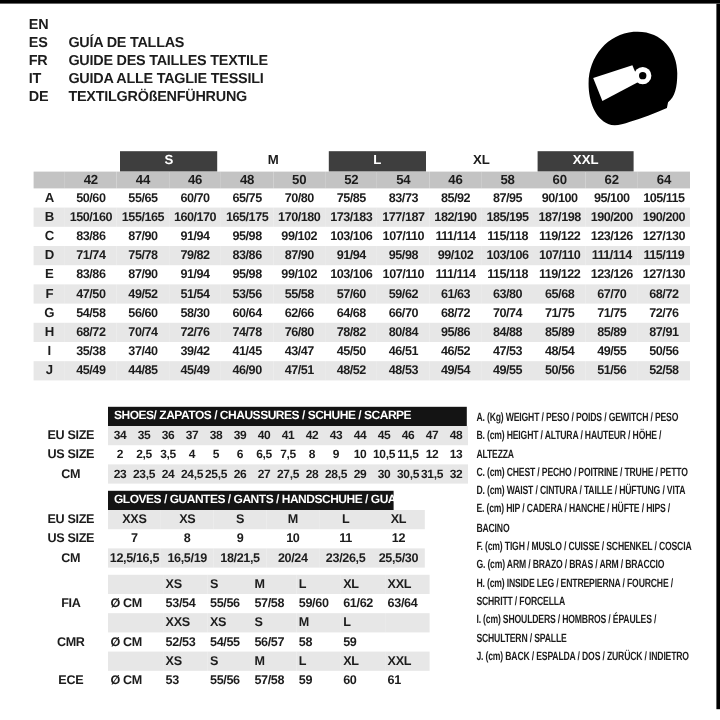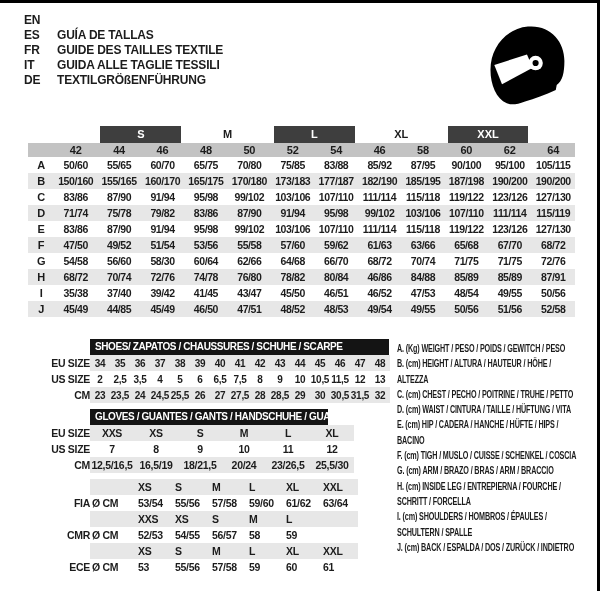--- a/index.html
+++ b/index.html
@@ -40,21 +40,21 @@
   .size-table tbody tr { height:16px; }
   .size-table tbody tr:nth-child(even) { background:#e7e7e7; }
   .size-table tbody th { font-size:11px; }
 
   
   .sec-table {
     position:absolute; left:28px; border-collapse:collapse; table-layout:fixed;
     font-size:10px; letter-spacing:-0.3px; white-space:nowrap;
   }
   .sec-table th, .sec-table td { padding:0; font-weight:bold; height:16px; }
-  .rowlabel { width:62px; text-align:right; padding-left:9px; font-size:10.5px; }
+  .rowlabel { width:62px; text-align:center; padding-left:9px; font-size:10.5px; }
   .bar {
     background:#141414; color:#fff; text-align:left;
     height:16px; line-height:16px; padding-left:5px; font-size:10px; letter-spacing:-0.4px;
   }
   .shoes-table td { text-align:center; }
   .gloves-table td { text-align:center; font-size:10.5px;margin-left:34px; }
   .helmet-table td { text-align:left; padding-left:2px; font-size:10.5px; height:15.5px; }
   tr.shade td { background:#e7e7e7; }
 
   
@@ -141,21 +141,21 @@
     </thead>
     <tbody>
       <tr>
           <th>A</th>
           <td>50/60</td>
           <td>55/65</td>
           <td>60/70</td>
           <td>65/75</td>
           <td>70/80</td>
           <td>75/85</td>
-          <td>83/88</td>
+          <td>83/73</td>
           <td>85/92</td>
           <td>87/95</td>
           <td>90/100</td>
           <td>95/100</td>
           <td>105/115</td>
         </tr>
       <tr>
           <th>B</th>
           <td>150/160</td>
           <td>155/165</td>
@@ -218,21 +218,21 @@
       <tr>
           <th>F</th>
           <td>47/50</td>
           <td>49/52</td>
           <td>51/54</td>
           <td>53/56</td>
           <td>55/58</td>
           <td>57/60</td>
           <td>59/62</td>
           <td>61/63</td>
-          <td>63/66</td>
+          <td>63/80</td>
           <td>65/68</td>
           <td>67/70</td>
           <td>68/72</td>
         </tr>
       <tr>
           <th>G</th>
           <td>54/58</td>
           <td>56/60</td>
           <td>58/30</td>
           <td>60/64</td>
@@ -247,21 +247,21 @@
         </tr>
       <tr>
           <th>H</th>
           <td>68/72</td>
           <td>70/74</td>
           <td>72/76</td>
           <td>74/78</td>
           <td>76/80</td>
           <td>78/82</td>
           <td>80/84</td>
-          <td>46/86</td>
+          <td>95/86</td>
           <td>84/88</td>
           <td>85/89</td>
           <td>85/89</td>
           <td>87/91</td>
         </tr>
       <tr>
           <th>I</th>
           <td>35/38</td>
           <td>37/40</td>
           <td>39/42</td>
@@ -273,21 +273,21 @@
           <td>47/53</td>
           <td>48/54</td>
           <td>49/55</td>
           <td>50/56</td>
         </tr>
       <tr>
           <th>J</th>
           <td>45/49</td>
           <td>44/85</td>
           <td>45/49</td>
-          <td>46/50</td>
+          <td>46/90</td>
           <td>47/51</td>
           <td>48/52</td>
           <td>48/53</td>
           <td>49/54</td>
           <td>49/55</td>
           <td>50/56</td>
           <td>51/56</td>
           <td>52/58</td>
         </tr>
     </tbody>

